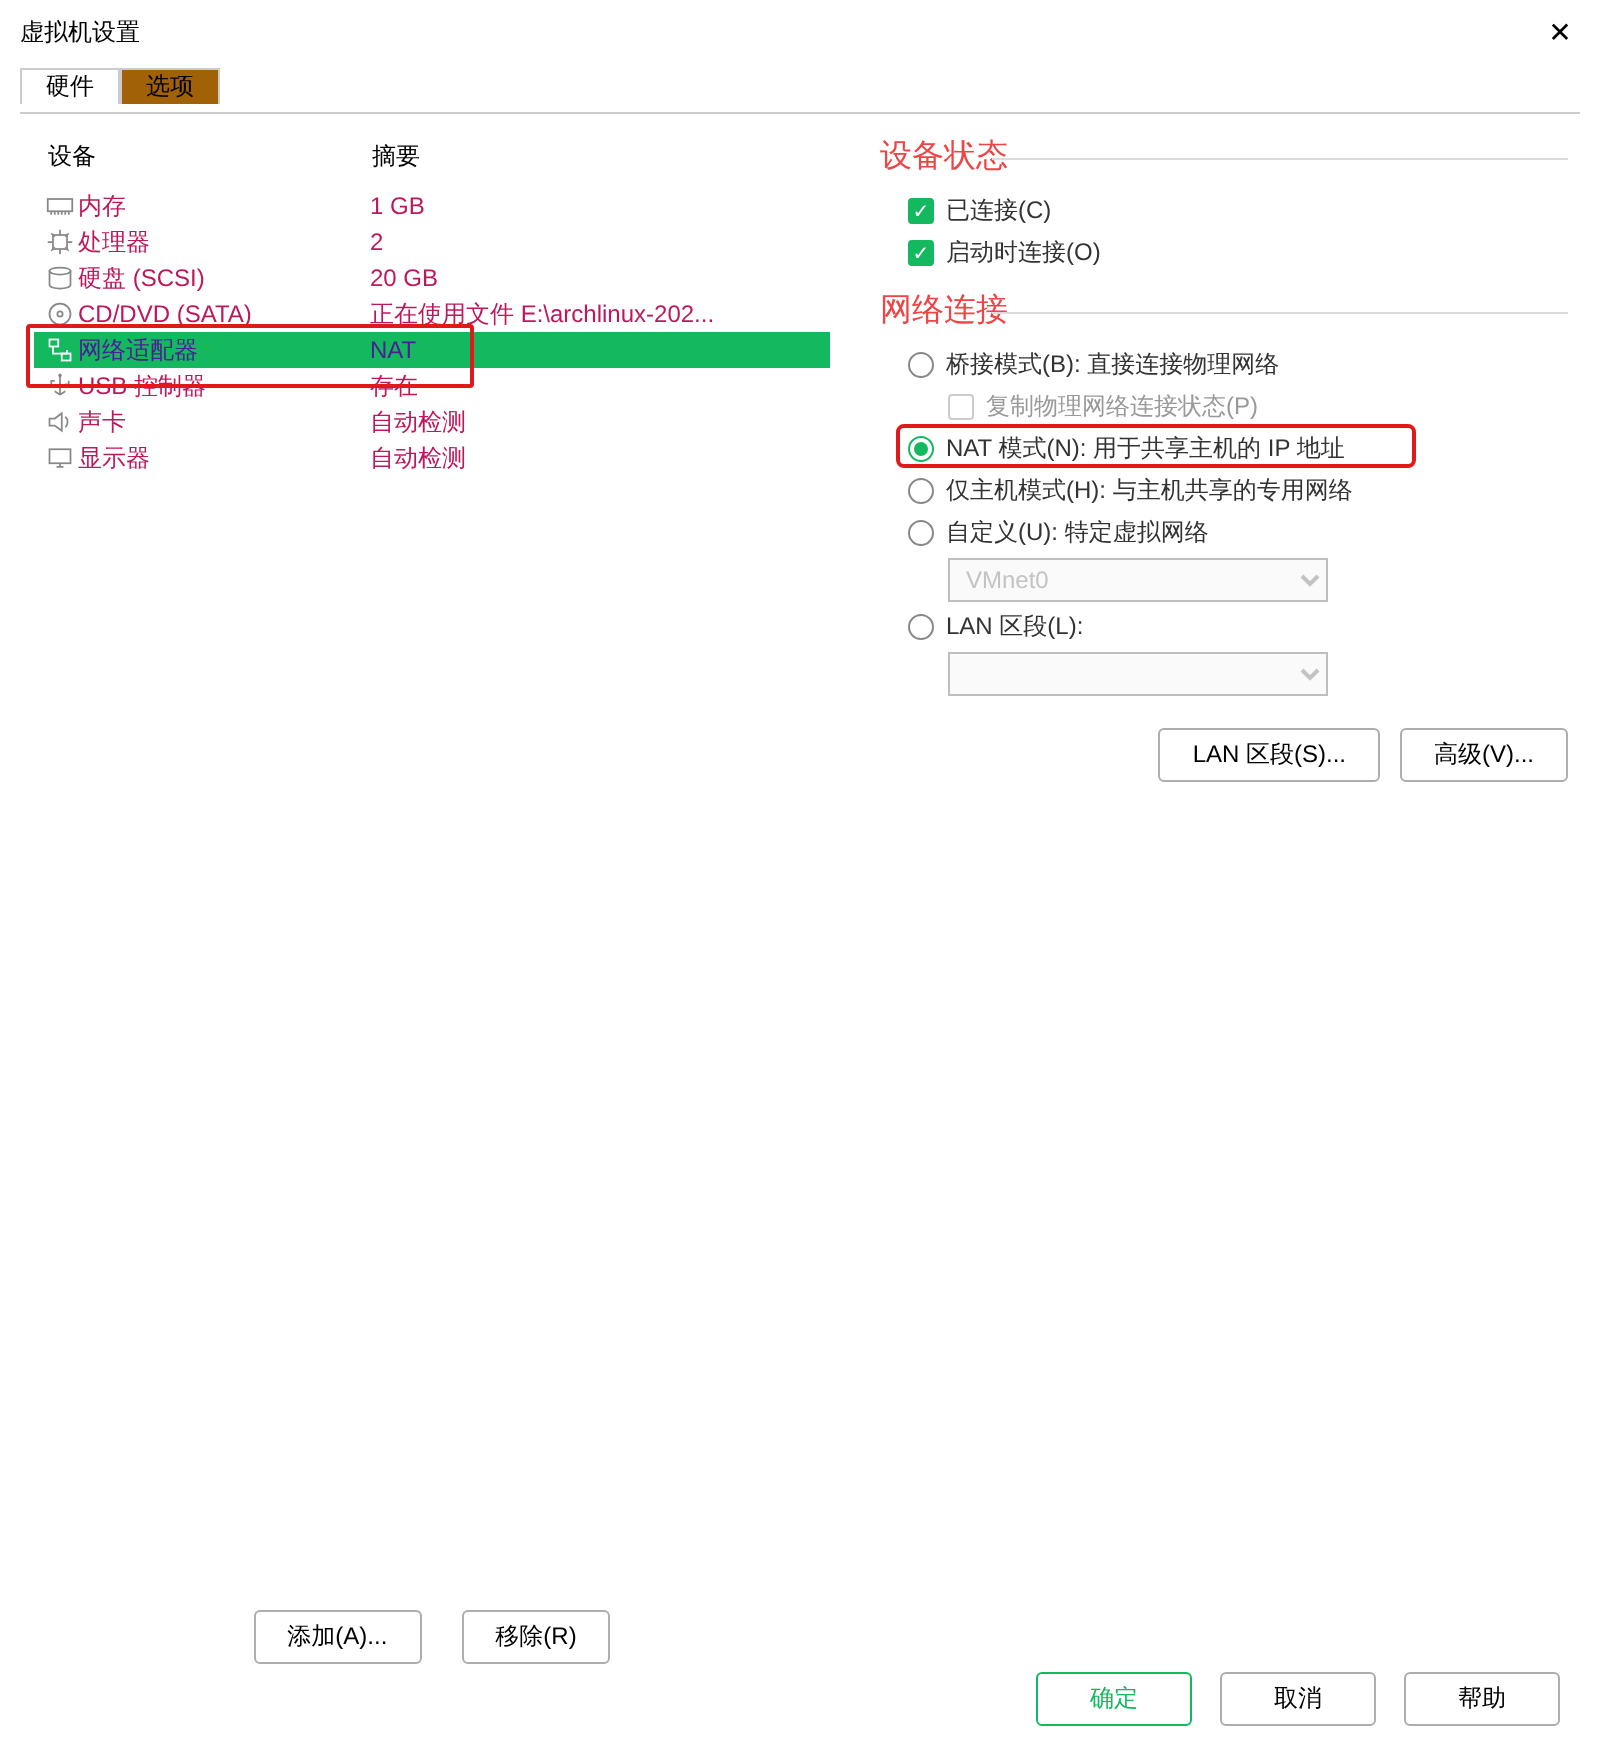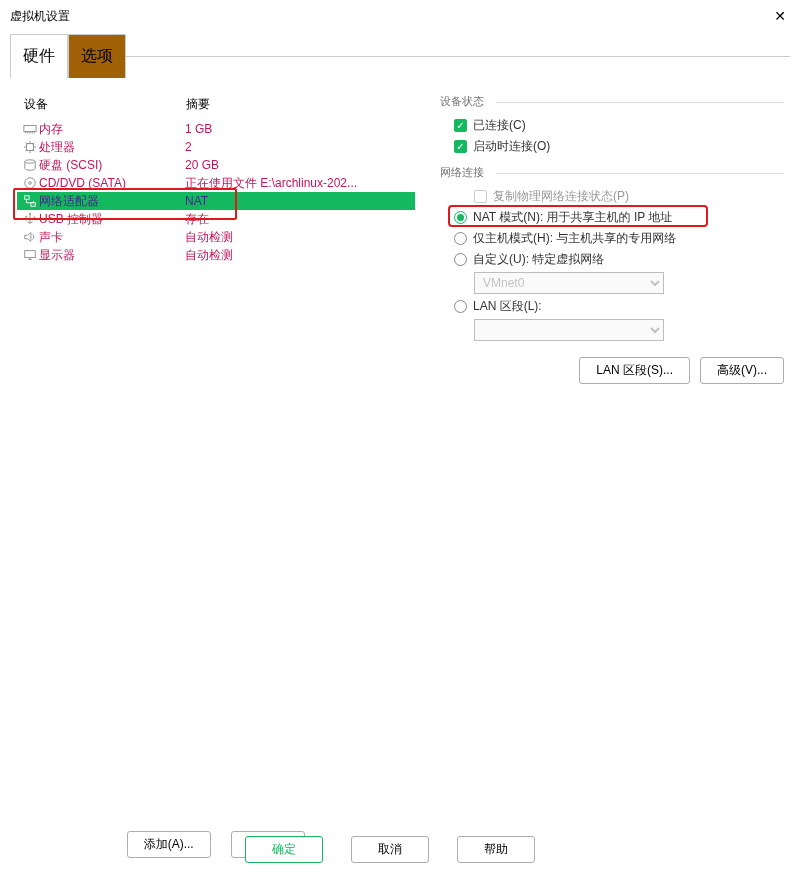--- a/index.html
+++ b/index.html
@@ -1,20 +1,20 @@
 <!DOCTYPE html>
 <html><head>
 <meta charset="utf-8">
 <style>
   * { box-sizing: border-box; font-family: "Segoe UI", "Microsoft YaHei", sans-serif; }
   body { margin: 0; width: 800px; height: 875px; background: #fff; overflow: hidden; font-size: 12px; }
   .titlebar { height: 32px; display: flex; align-items: center; padding: 0 10px; font-size: 12px; position: relative; }
   .titlebar .close { position: absolute; right: 8px; top: 4px; width: 24px; height: 24px; display: flex; align-items: center; justify-content: center; font-size: 14px; }
   .tabs { display: flex; padding-left: 10px; margin-top: 2px; }
-  .tab { padding: 11px 12px; border: 1px solid #ccc; border-bottom: none; font-size: 16px; background: #fff; position: relative; z-index: 2; }
+  .tab { padding: 0 12px; border: 1px solid #ccc; border-bottom: none; font-size: 12px; background: #fff; position: relative; z-index: 2; }
   .tab.active { background: #fff; }
   .tab:not(.active) { background: #a16207; }
   .panel-border { position: absolute; left: 10px; right: 10px; top: 56px; border-top: 1px solid #ccc; }
   .content { display: flex; padding: 10px 16px 0 16px; height: 780px; }
   
   .left { flex: 0 0 400px; display: flex; flex-direction: column; justify-content: space-between; }
   .device-head { display: flex; font-size: 12px; padding: 8px 4px 6px 4px; }
   .device-head .col1 { width: 166px; }
   .device-list { flex: 1; border: 1px solid #fff; position: relative; }
   .device-row { display: flex; align-items: center; height: 18px; padding: 0 4px; font-size: 12px; color: #be185d; position: relative; }
@@ -24,33 +24,33 @@
   .device-row.selected { background: #14b85f; color: #4c1d95; }
   .device-row.selected .ic { color: #fff; }
   .hl-red { position: absolute; border: 2px solid #e01a1a; pointer-events: none; border-radius: 2px; }
   .left-buttons { display: flex; justify-content: center; gap: 20px; padding: 10px 0 0; }
   .btn { background: #fff; border: 1px solid #adadad; border-radius: 3px; padding: 4px 16px; font-size: 12px; cursor: pointer; }
   .btn:disabled { color: #999; }
   .btn.primary { border-color: #14b85f; color: #14b85f; }
   
   .right { flex: 1; padding-left: 24px; }
   .group { border: none; margin: 0 0 10px 0; padding: 0; }
-  .group > .legend { font-size: 11px; color: #737373; margin: 6px 0 8px 0; position: relative; }
+  .group > .legend { font-size: 16px; color: #ef4444; margin: 6px 0 8px 0; position: relative; }
   .group > .legend::after { content: ""; position: absolute; left: 56px; right: 0; top: 50%; border-top: 1px solid #dcdcdc; }
   .row { display: flex; align-items: center; margin: 4px 0 4px 14px; font-size: 12px; color: #333; gap: 6px; }
   .row.indent { margin-left: 34px; color: #999; }
   .chk, .rad { width: 13px; height: 13px; border: 1px solid #888; border-radius: 2px; display: inline-flex; align-items: center; justify-content: center; background: #fff; flex-shrink: 0; }
   .chk.checked { background: #14b85f; border-color: #14b85f; color: #fff; font-size: 10px; }
   .rad { border-radius: 50%; }
   .rad.checked { border-color: #14b85f; }
   .rad.checked::after { content: ""; width: 7px; height: 7px; background: #14b85f; border-radius: 50%; }
   select.combo { width: 190px; height: 22px; border: 1px solid #a3a3a3; background: #fff; font-size: 12px; padding: 0 4px; }
   select.combo:disabled { color: #aaa; background: #f8f8f8; }
   .right-buttons { display: flex; justify-content: flex-end; gap: 10px; margin-top: 16px; }
-  .footer { position: absolute; left: 0; right: 0; bottom: 12px; display: flex; justify-content: center; gap: 28px; padding-right: 20px; }
+  .footer { position: absolute; left: 0; right: 0; bottom: 12px; display: flex; justify-content: flex-end; gap: 14px; padding-right: 20px; }
   .footer .btn { min-width: 78px; }
   .red-box { position: absolute; border: 2px solid #e01a1a; border-radius: 4px; pointer-events: none; }
   svg { width: 14px; height: 14px; }
 </style>
 </head>
 <body>
 
 <div class="titlebar">
   <span>虚拟机设置</span>
   <div class="close">✕</div>
@@ -167,20 +167,24 @@
         <span>已连接(C)</span>
       </div>
       <div class="row">
         <span class="chk checked">✓</span>
         <span>启动时连接(O)</span>
       </div>
     </div>
 
     <div class="group" style="position:relative;">
       <div class="legend">网络连接</div>
+      <div class="row">
+        <span class="rad"></span>
+        <span>桥接模式(B): 直接连接物理网络</span>
+      </div>
       <div class="row indent">
         <span class="chk" style="border-color:#ccc;"></span>
         <span>复制物理网络连接状态(P)</span>
       </div>
       <div class="row" style="position:relative;">
         <span class="rad checked"></span>
         <span>NAT 模式(N): 用于共享主机的 IP 地址</span>
         <div class="red-box" style="left:-6px; top:-4px; width:260px; height:22px;"></div>
       </div>
       <div class="row">

